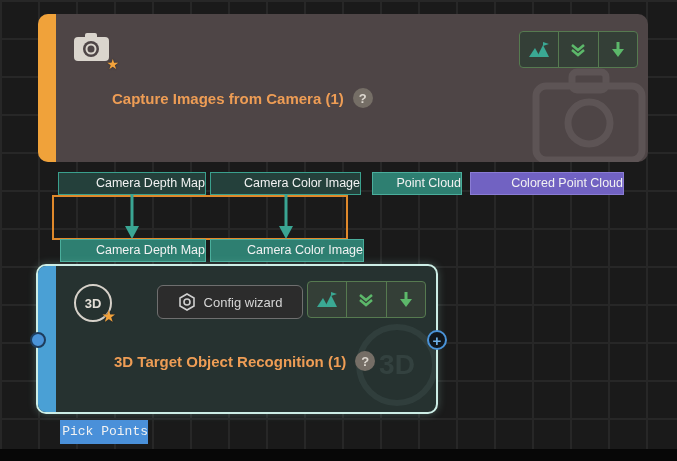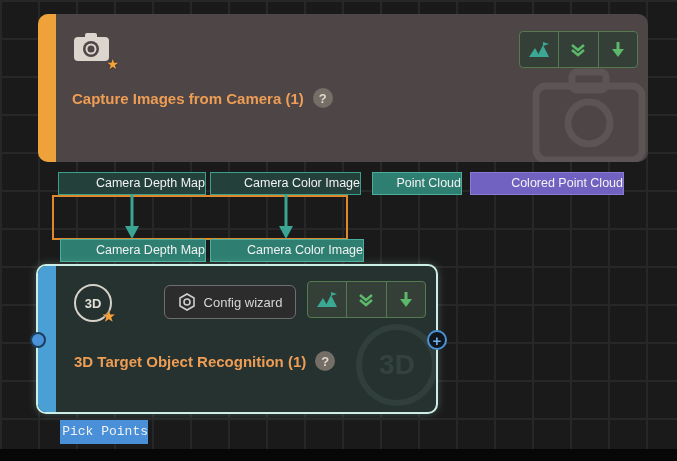--- a/index.html
+++ b/index.html
@@ -25,21 +25,21 @@
 
   .toolbar{position:absolute;top:17px;display:flex;align-items:center;width:119px;height:37px;
            background:#343f37;border:1px solid #567a50;border-radius:4px;box-sizing:border-box;}
   .node1 .toolbar{right:10px;}
   .node2 .toolbar{left:269px;top:15px;}
   .tbtn{flex:1;display:flex;align-items:center;justify-content:center;height:100%;cursor:pointer;}
   .tsep{width:1px;height:100%;background:#567a50;}
 
   .title-row{position:absolute;left:34px;top:74px;display:flex;align-items:center;gap:9px;}
   .node2 .title-row{left:36px;top:85px;text-align:center;}
-  .title{color:#ee9d55;font-size:15px;font-weight:bold;white-space:nowrap;}
+  .title{color:#ee9d55;font-size:15px;font-weight:bold;white-space:nowrap;margin-left:40px;}
   .help{width:20px;height:20px;border-radius:50%;background:#756e66;color:#ddd8d0;
         font-size:13px;font-weight:bold;display:flex;align-items:center;justify-content:center;}
 
   .watermark-cam{position:absolute;left:492px;top:50px;}
   .watermark-3d{position:absolute;left:318px;top:58px;width:82px;height:82px;border-radius:50%;
         border:6px solid rgba(170,210,200,.08);color:rgba(170,210,200,.10);
         display:flex;align-items:center;justify-content:center;font-size:28px;font-weight:bold;box-sizing:border-box;}
 
   .tag{position:absolute;box-sizing:border-box;text-align:right;font-size:12.5px;color:#f2f2f2;
        height:23px;line-height:21px;white-space:nowrap;overflow:hidden;cursor:pointer;}
@@ -59,21 +59,21 @@
   .p-pickinfo{left:152px;top:420px;width:118px;}
 
   .selrect{position:absolute;left:52px;top:195px;width:296px;height:45px;border:2px solid #e0892b;box-sizing:border-box;}
   .conn{position:absolute;width:18px;height:46px;}
   .conn1{left:123px;top:194px;}
   .conn2{left:277px;top:194px;}
 
   .icon3d{position:absolute;left:36px;top:18px;width:38px;height:38px;border:2px solid #d6d1c9;
           border-radius:50%;box-sizing:border-box;display:flex;align-items:center;justify-content:center;
           color:#e3ded6;font-size:13px;font-weight:bold;}
-  .cfg-btn{position:absolute;left:126px;top:19px;width:132px;height:34px;background:#2c2c2c;
+  .cfg-btn{position:absolute;left:119px;top:19px;width:146px;height:34px;background:#2c2c2c;
            border:1px solid #6f6f6f;border-radius:6px;box-sizing:border-box;display:flex;
            align-items:center;justify-content:center;gap:8px;color:#d6d6d6;font-size:13px;cursor:pointer;}
 
   .handle{position:absolute;left:30px;top:332px;width:16px;height:16px;border-radius:50%;
           background:#4a93d8;border:2px solid #1e3c5c;box-sizing:border-box;}
   .plus-btn{position:absolute;left:427px;top:330px;width:20px;height:20px;border-radius:50%;
           background:#10161c;border:2px solid #4a93d8;color:#6fb1e8;font-size:15px;font-weight:bold;
           display:flex;align-items:center;justify-content:center;box-sizing:border-box;line-height:1;cursor:pointer;}
   .bottombar{position:absolute;left:0;top:449px;width:677px;height:12px;background:#070707;}
 </style>

